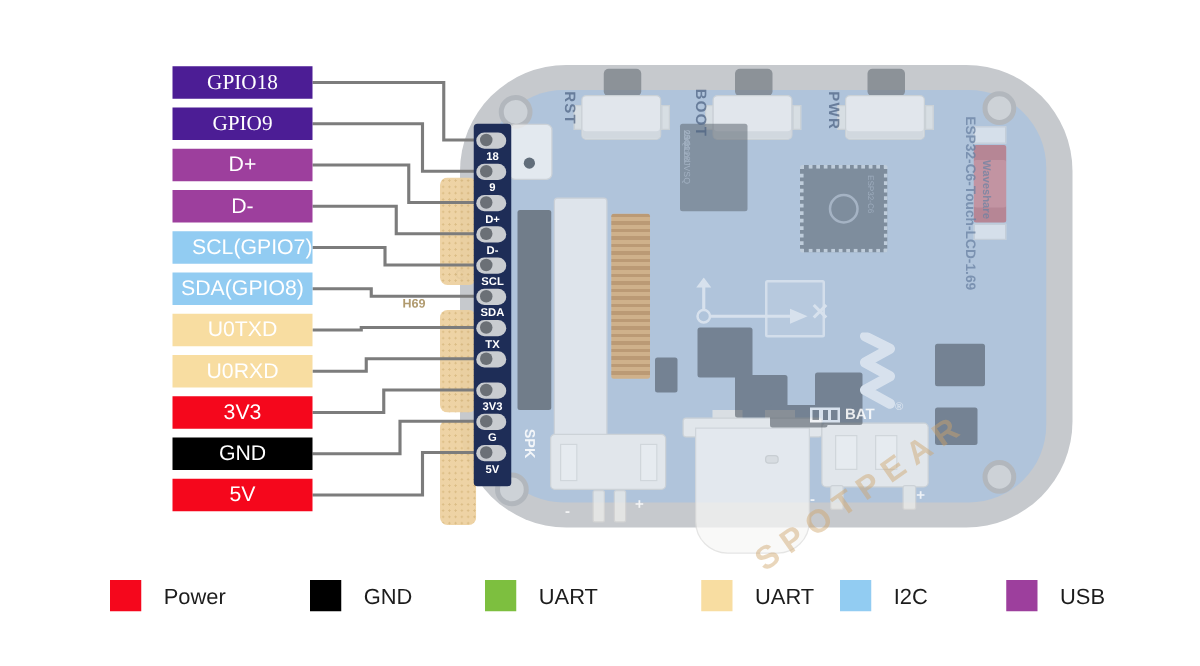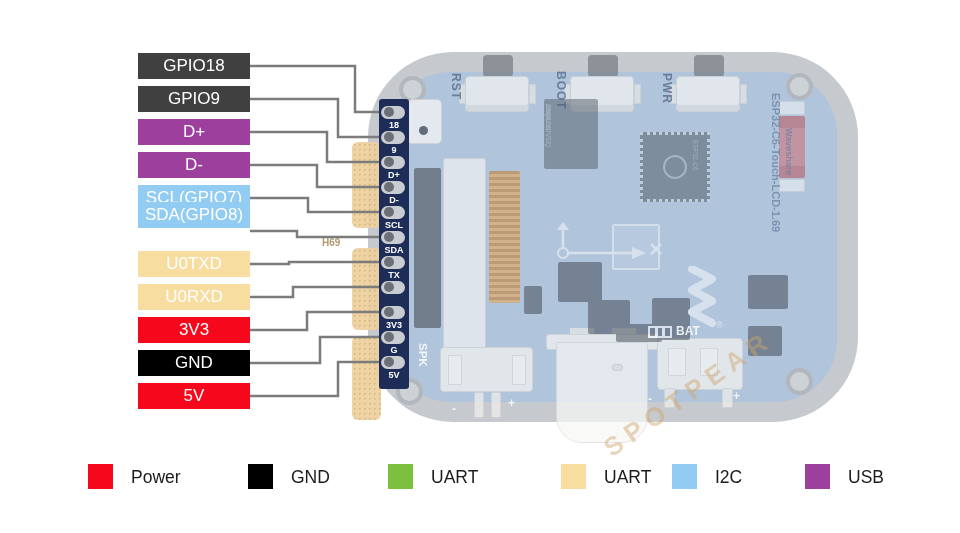--- a/index.html
+++ b/index.html
@@ -36,21 +36,21 @@
   
   #strip{left:379px;top:99px;width:30px;height:290px;background:#1e2d57;border-radius:3px;z-index:30;}
   .pad{position:absolute;width:24px;height:13px;border-radius:7px;background:#c9ccd0;}
   .padhole{position:absolute;width:10px;height:10px;border-radius:50%;background:#6b7076;left:3px;top:1.5px;}
   .padlbl{position:absolute;width:30px;left:0;height:12px;line-height:12px;text-align:center;
           color:#fff;font-weight:bold;font-size:9px;}
 
   
   .pinlabel{left:138px;width:112px;height:26px;line-height:26px;text-align:center;
             color:#fff;font-size:17px;z-index:40;}
-  .t-gpio{background:#404040;} .t-usb{background:#9d3f9d;} .t-i2c{background:#92ccf2;}
+  .t-gpio{background:#4c1d95;font-family:Liberation Serif, serif;} .t-usb{background:#9d3f9d;} .t-i2c{background:#92ccf2;}
   .t-uart{background:#f8dda1;} .t-power{background:#f5071c;} .t-gnd{background:#000000;}
 
   #wires{left:0;top:0;z-index:20;}
 
   
   .lgitem{top:463px;height:28px;z-index:40;}
   .lgswatch{position:absolute;left:0;top:1px;width:25px;height:25px;}
   .lgtext{position:absolute;left:43px;top:0;height:28px;line-height:28px;
           font-size:17.5px;color:#1c1c1c;white-space:nowrap;}
 
@@ -237,22 +237,22 @@
         <div class="padhole"></div>
       </div>
       <div class="padlbl" style="top: 270px;">5V</div>
     </div>
 
   <div id="labels">
       <div class="pinlabel t-gpio" style="top: 53px;">GPIO18</div>
       <div class="pinlabel t-gpio" style="top: 86px;">GPIO9</div>
       <div class="pinlabel t-usb" style="top: 119px;">D+</div>
       <div class="pinlabel t-usb" style="top: 152px;">D-</div>
-      <div class="pinlabel t-i2c" style="top: 185px;">SCL(GPIO7)</div>
-      <div class="pinlabel t-i2c" style="top: 202px;">SDA(GPIO8)</div>
+      <div class="pinlabel t-i2c" style="top: 185px; text-align: right;">SCL(GPIO7)</div>
+      <div class="pinlabel t-i2c" style="top: 218px;">SDA(GPIO8)</div>
       <div class="pinlabel t-uart" style="top: 251px;">U0TXD</div>
       <div class="pinlabel t-uart" style="top: 284px;">U0RXD</div>
       <div class="pinlabel t-power" style="top: 317px;">3V3</div>
       <div class="pinlabel t-gnd" style="top: 350px;">GND</div>
       <div class="pinlabel t-power" style="top: 383px;">5V</div>
     </div>
 
   <div id="legend">
       <div class="lgitem" style="left: 88px; width: 140px;">
         <div class="lgswatch" style="background: rgb(245, 7, 28);"></div>

